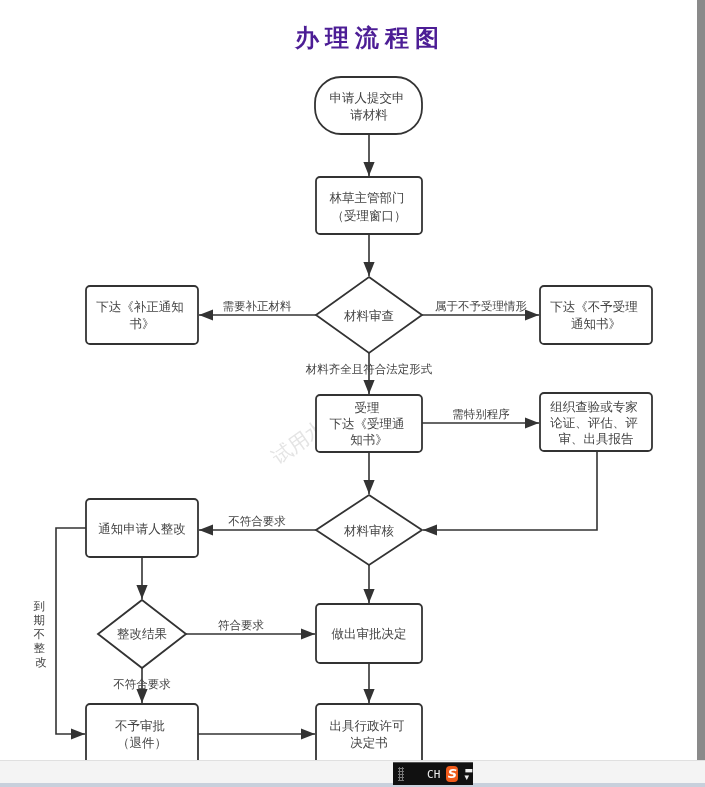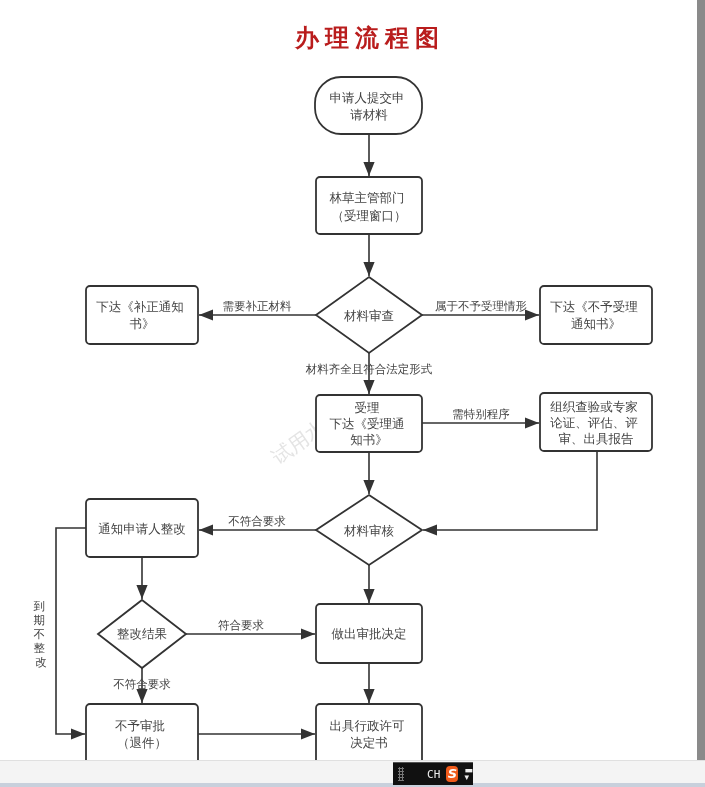--- a/index.html
+++ b/index.html
@@ -4,21 +4,21 @@
 <style>
   html, body { margin: 0; padding: 0; }
   body {
     width: 705px; height: 787px; position: relative; overflow: hidden;
     background: #ffffff;
     font-family: "DejaVu Sans", "Liberation Sans", sans-serif;
   }
   #canvas { position: absolute; left: 0; top: 0; width: 697px; height: 760px; background: #fff; }
   #title {
     position: absolute; left: 270px; top: 22px; width: 200px; text-align: center;
-    font-size: 24px; font-weight: bold; letter-spacing: 6px; color: #b91c1c;
+    font-size: 24px; font-weight: bold; letter-spacing: 6px; color: #4c1d95;
   }
   svg#flow { position: absolute; left: 0; top: 0; }
   .node-text { font-size: 12.5px; fill: #444; }
   .edge-text { font-size: 11.5px; fill: #444; }
   .wm { font-size: 20px; fill: #e4e4e4; }
   #right-bg {
     position: absolute; left: 697px; top: 0; width: 8px; height: 760px;
     background: #8a8a8a; overflow: hidden;
   }
   #bottom-bar {

